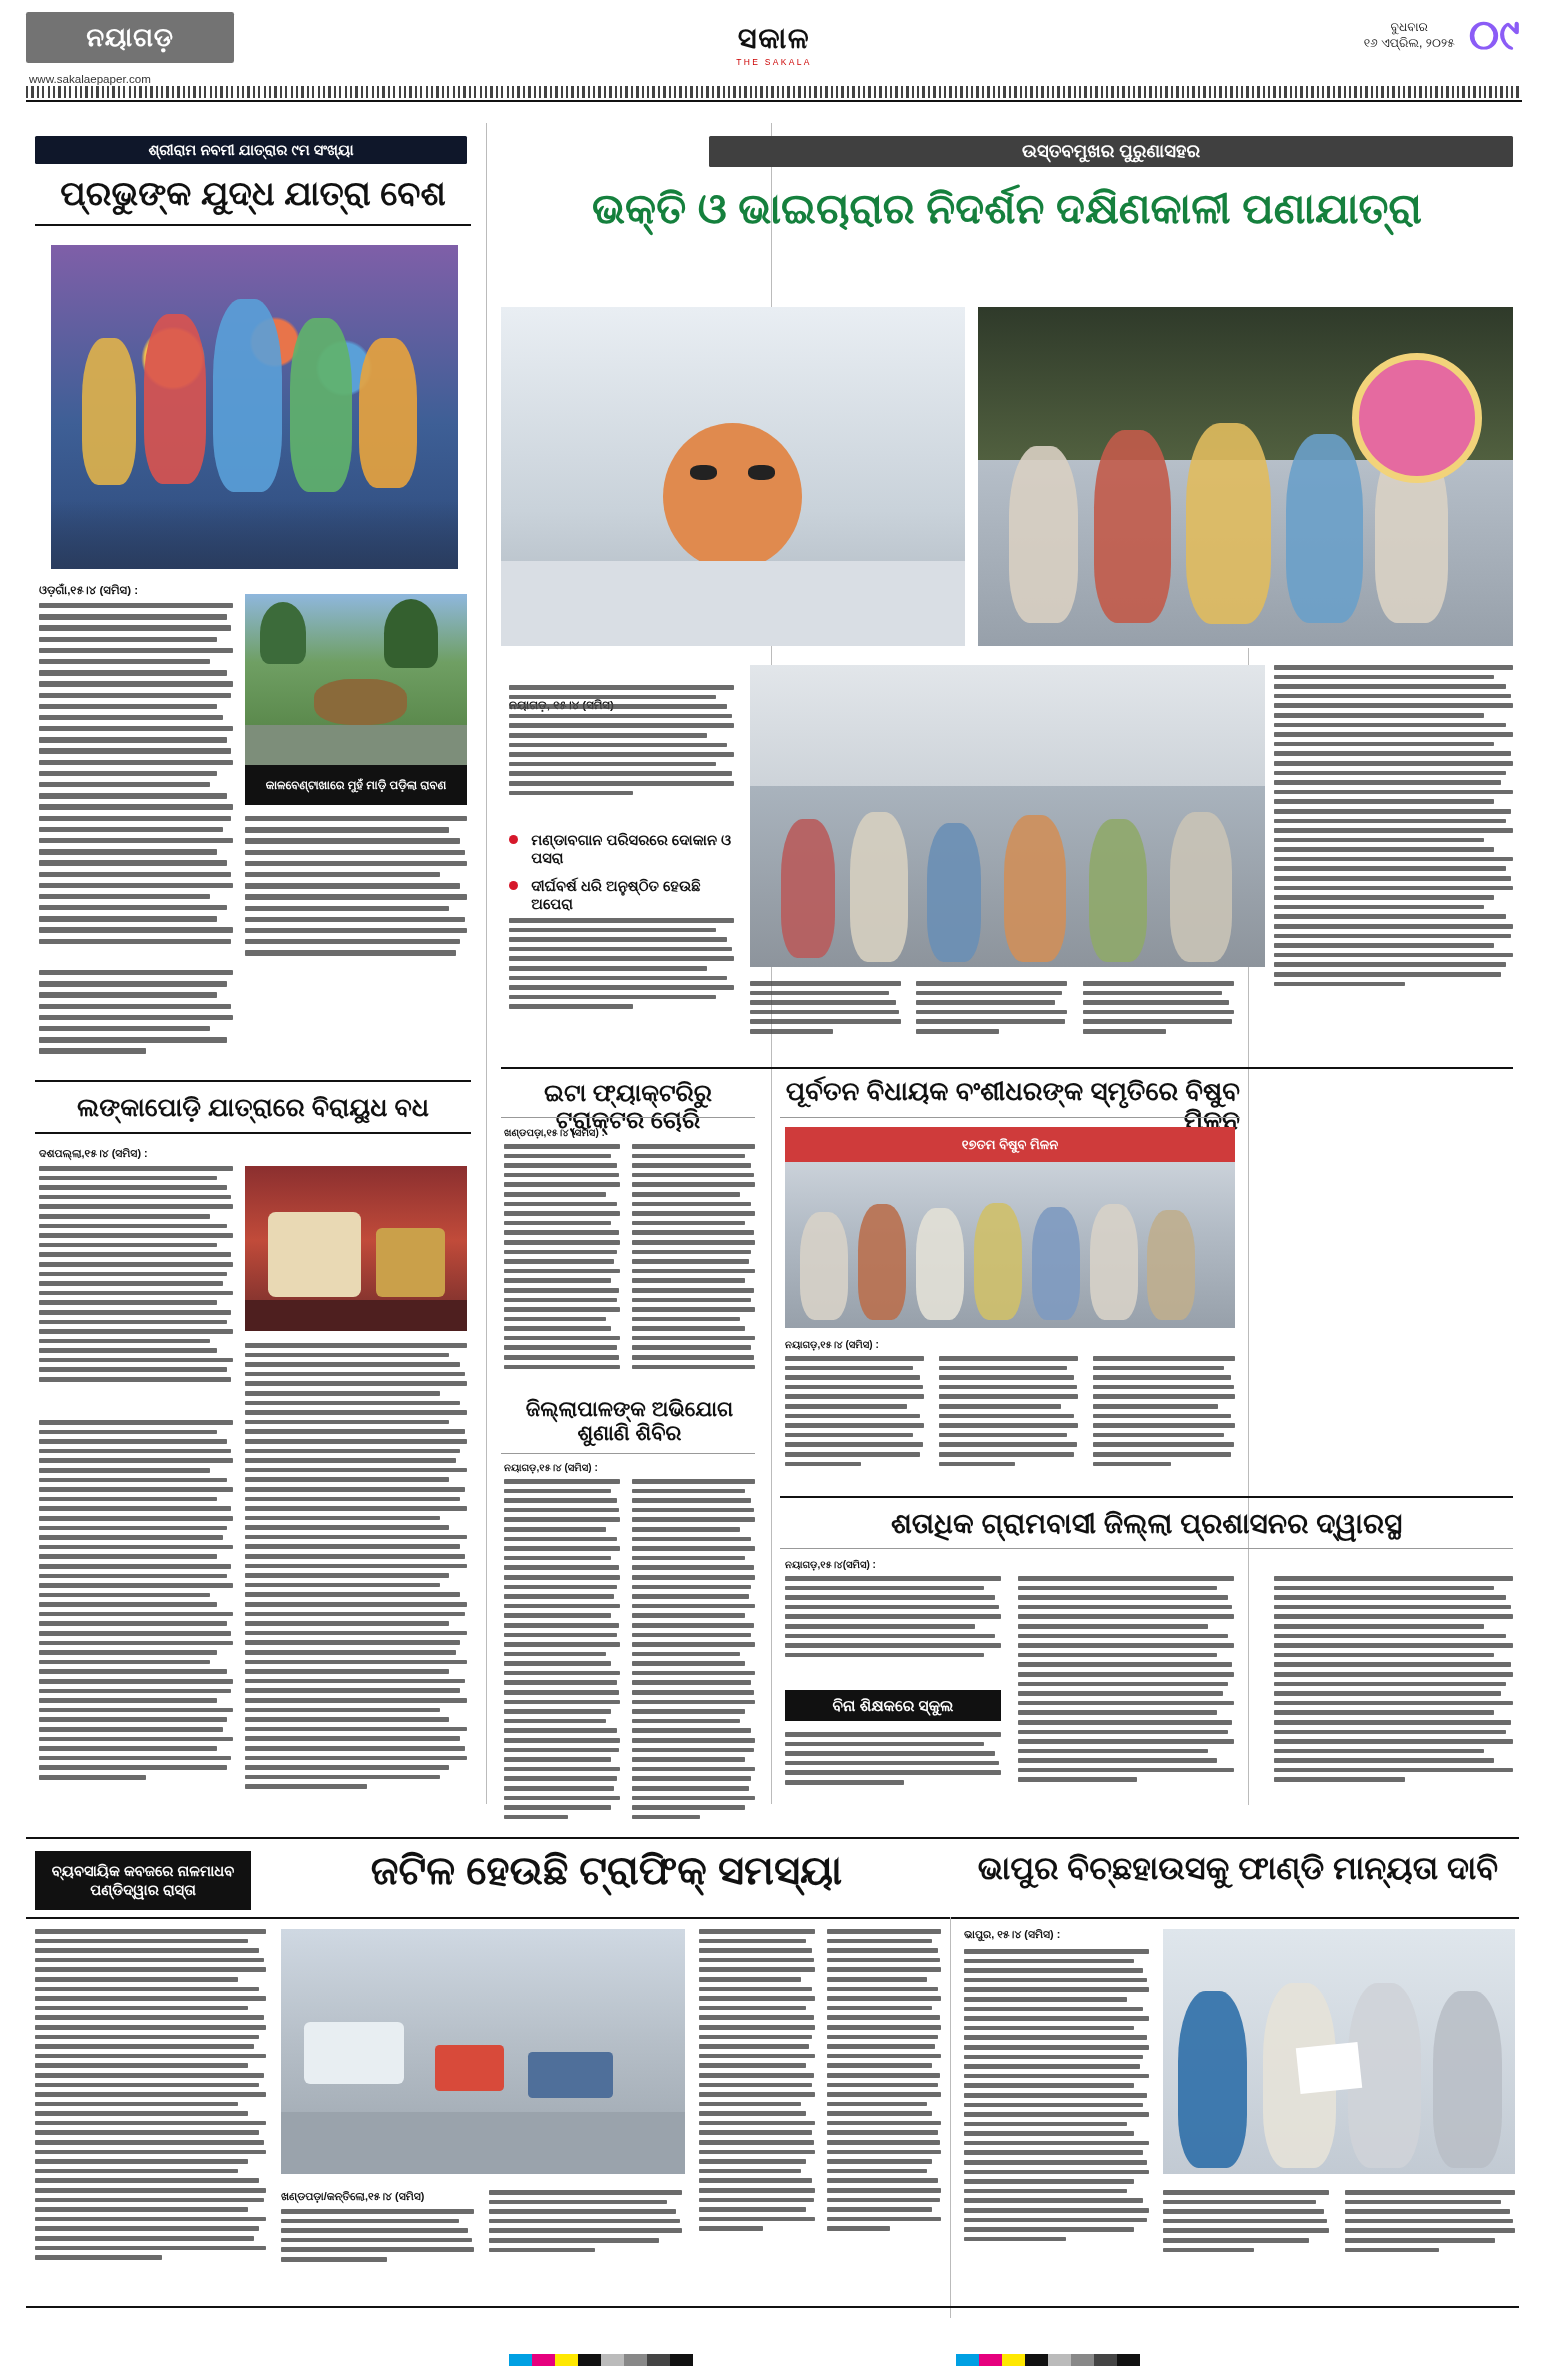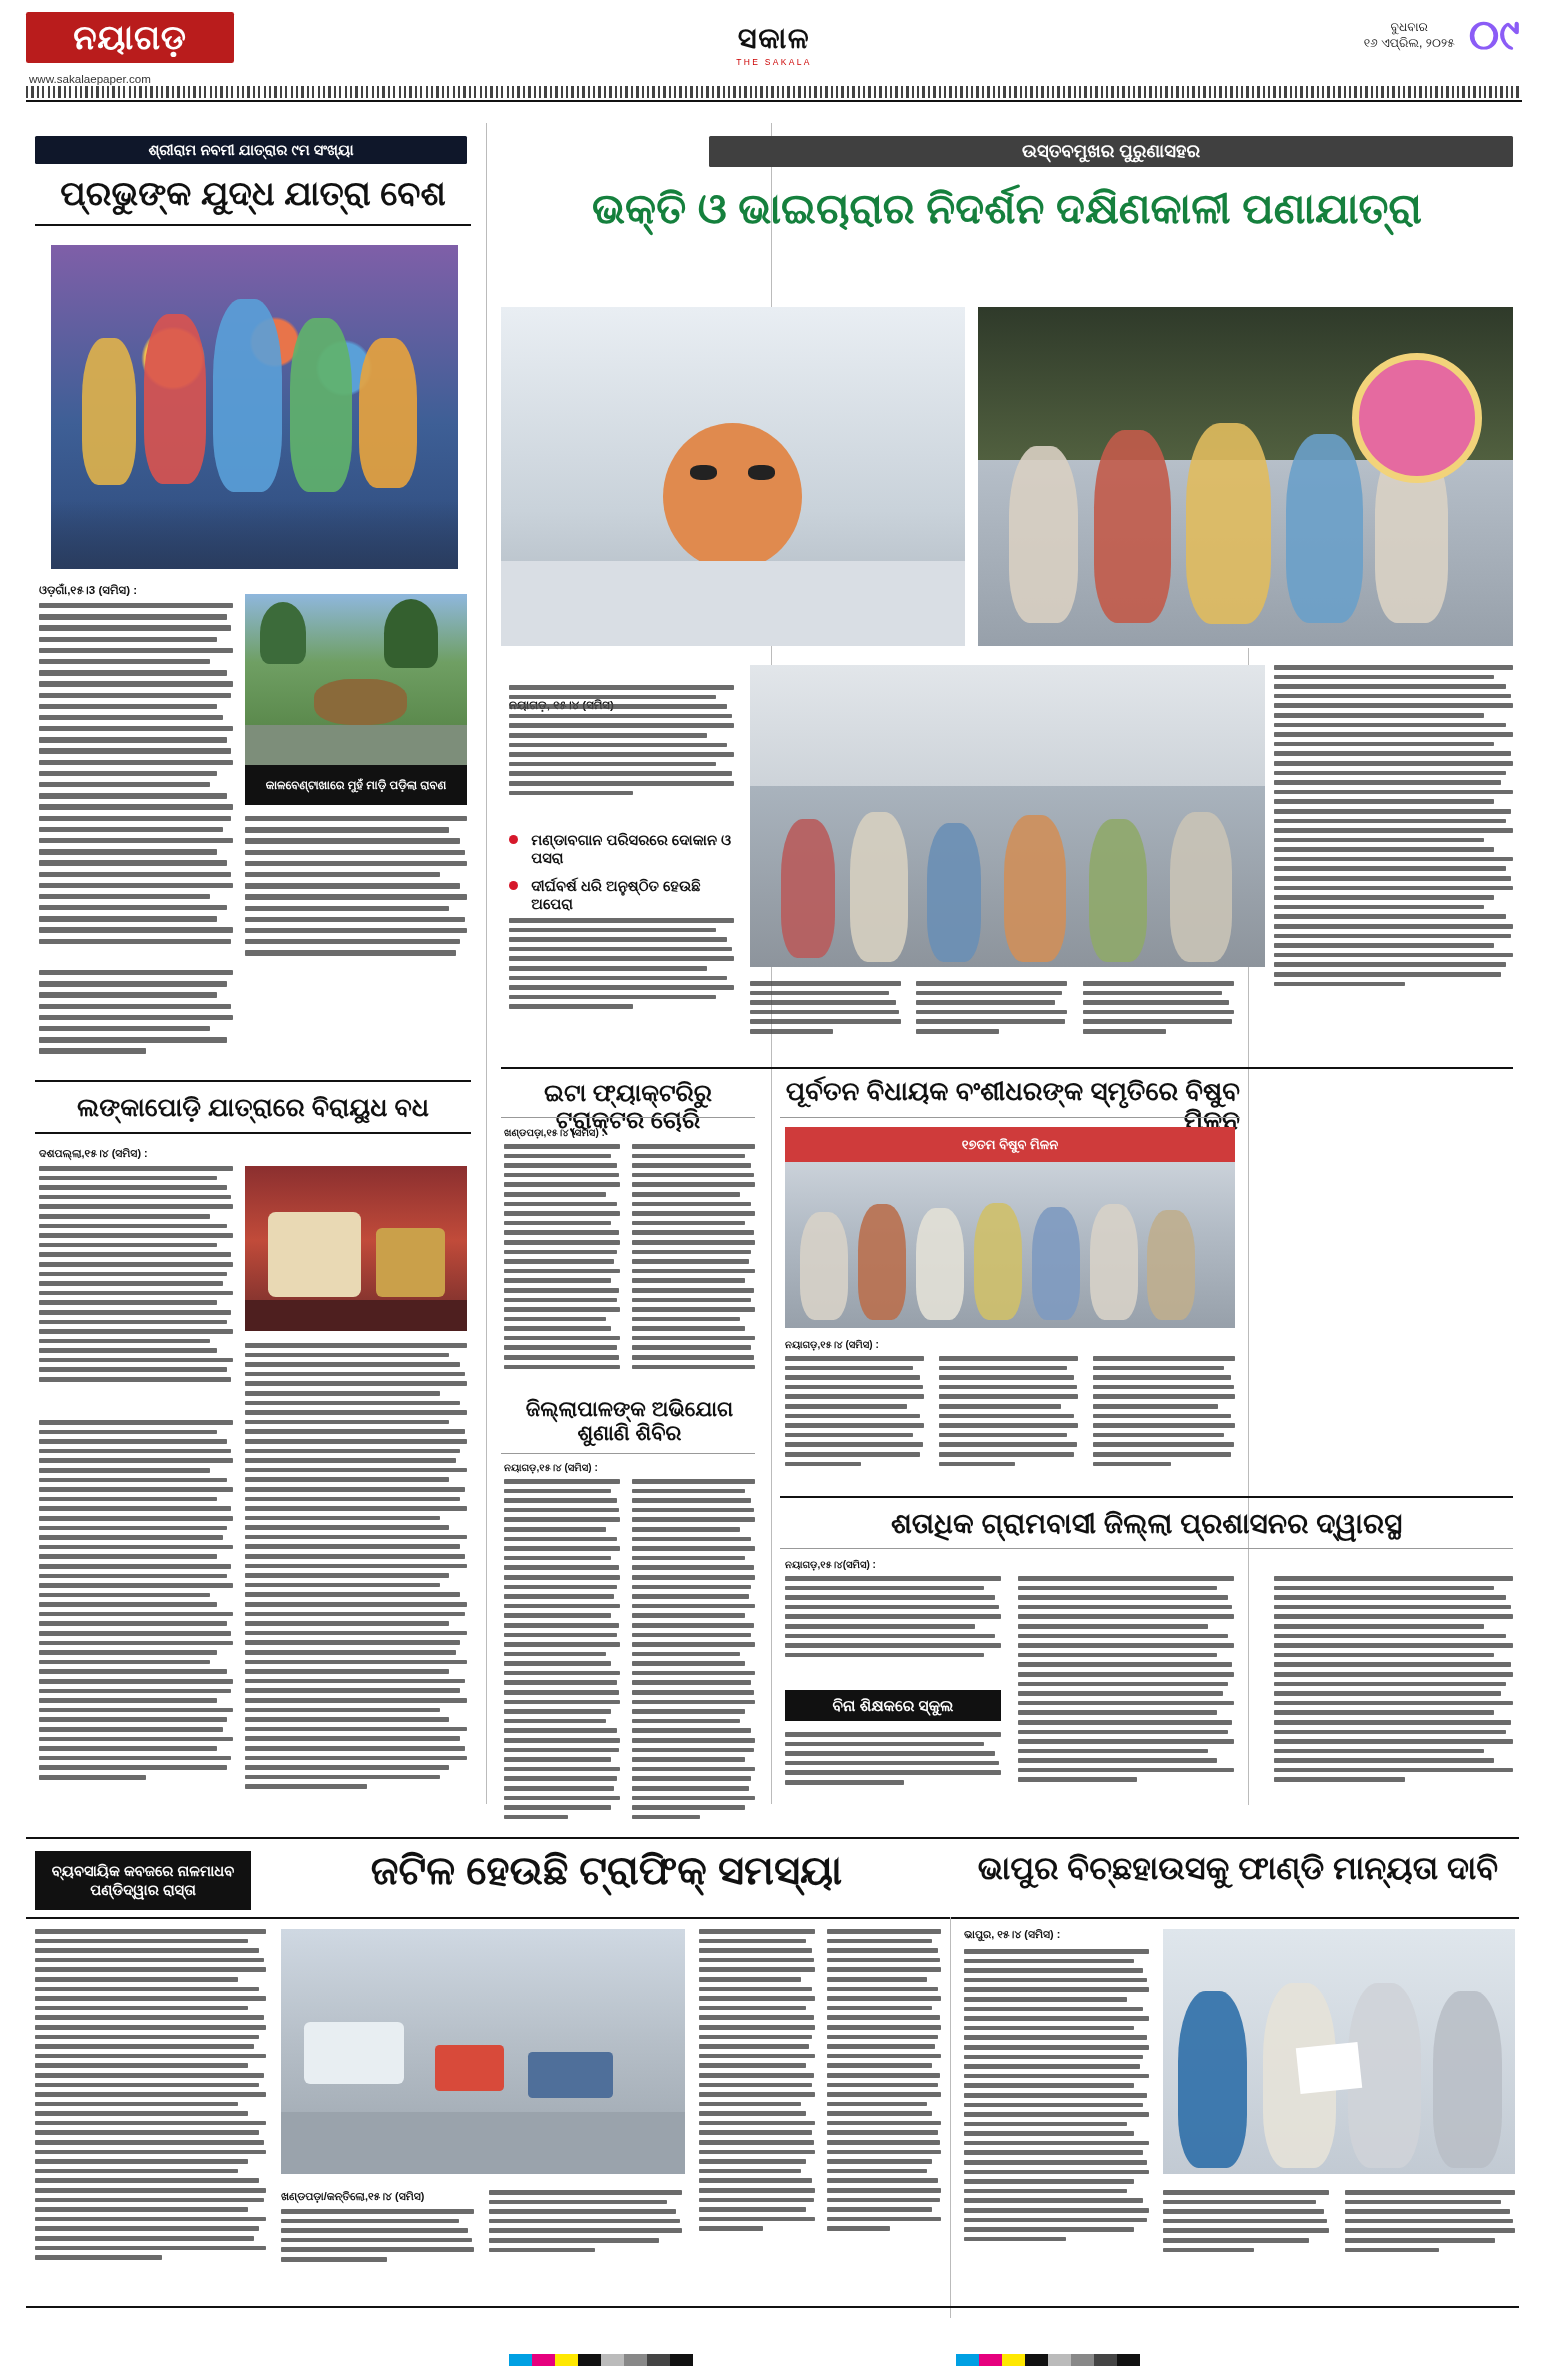--- a/index.html
+++ b/index.html
@@ -1,22 +1,22 @@
 <!DOCTYPE html>
 <html style="font-size:12.3px"><head>
 <meta charset="utf-8">
 <style>
   html,body{margin:0;padding:0;background:#ffffff;}
   body{width:1548px;height:2377px;font-family:"Liberation Sans",sans-serif;color:#111;}
   .page{position:relative;width:1548px;height:2377px;background:#fff;box-sizing:border-box;padding:0;}
 
   
   .masthead{position:relative;height:93px;border-bottom:0;}
-  .mast-logo{position:absolute;left:26px;top:12.3px;width:208px;height:51px;background:#b91c1c;border-radius:2.3px;
-    display:flex;align-items:center;justify-content:center;color:#fff;font-size:34px;font-weight:bold;letter-spacing:0.8px;}
+  .mast-logo{position:absolute;left:26px;top:12.3px;width:208px;height:51px;background:#737373;border-radius:2.3px;
+    display:flex;align-items:center;justify-content:center;color:#fff;font-size:26px;font-weight:bold;letter-spacing:0.8px;}
   .mast-url{position:absolute;left:29px;top:72px;font-size:11.6px;color:#333;}
   .mast-center{position:absolute;left:50%;transform:translateX(-50%);top:21.6px;text-align:center;}
   .mast-center .brand{font-size:29px;font-weight:bold;color:#111;letter-spacing:1.5px;}
   .mast-center .brand-sub{font-size:8.5px;color:#c00;letter-spacing:2.3px;margin-top:1.5px;}
   .mast-right{position:absolute;right:28px;top:14px;text-align:right;display:flex;align-items:flex-start;gap:14px;}
   .mast-date{font-size:12.3px;line-height:1.35;color:#111;text-align:center;padding-top:4.6px;}
   .mast-page{font-size:42px;font-weight:bold;color:#8b5cf6;line-height:1;}
   .rule-strip{position:absolute;left:26px;right:26px;top:86px;height:12.3px;
     background:repeating-linear-gradient(90deg,#222 0 2.3px,#fff 2.3px 5.4px);opacity:.85;}
   .rule-strip2{position:absolute;left:26px;right:26px;top:100px;height:2.3px;background:#111;}
@@ -105,21 +105,21 @@
 
   <div class="photo p-idol" style="left:51px;top:245px;width:407px;height:324px;">
     <div class="ph-fig" style="left:31px;top:93px;width:54px;height:147px;background:#e0b24a;"></div>
     <div class="ph-fig" style="left:93px;top:69px;width:62px;height:170px;background:#d9534f;"></div>
     <div class="ph-fig" style="left:162px;top:54px;width:69px;height:193px;background:#5aa0d8;"></div>
     <div class="ph-fig" style="left:239px;top:73px;width:62px;height:174px;background:#60b36a;"></div>
     <div class="ph-fig" style="left:308px;top:93px;width:58px;height:150px;background:#e8a33d;"></div>
     <div style="position:absolute;left:0;bottom:0;width:100%;height:69px;background:linear-gradient(transparent,#2a3c5e);"></div>
   </div>
 
-  <div class="byline" style="left:39px;top:583px;width:193px;font-size:11.6px;">ଓଡ଼ଗାଁ,୧୫।3 (ସମିସ) :</div>
+  <div class="byline" style="left:39px;top:583px;width:193px;font-size:11.6px;">ଓଡ଼ଗାଁ,୧୫।୪ (ସମିସ) :</div>
 
   <div class="txt" style="left:39px;top:603px;width:194px;height:356px;">
     <div class="ln s1"></div>
       <div class="ln s2"></div>
       <div class="ln s4"></div>
       <div class="ln s3"></div>
     <div class="ln s1"></div>
       <div class="ln s5"></div>
       <div class="ln s2"></div>
       <div class="ln s1"></div>

